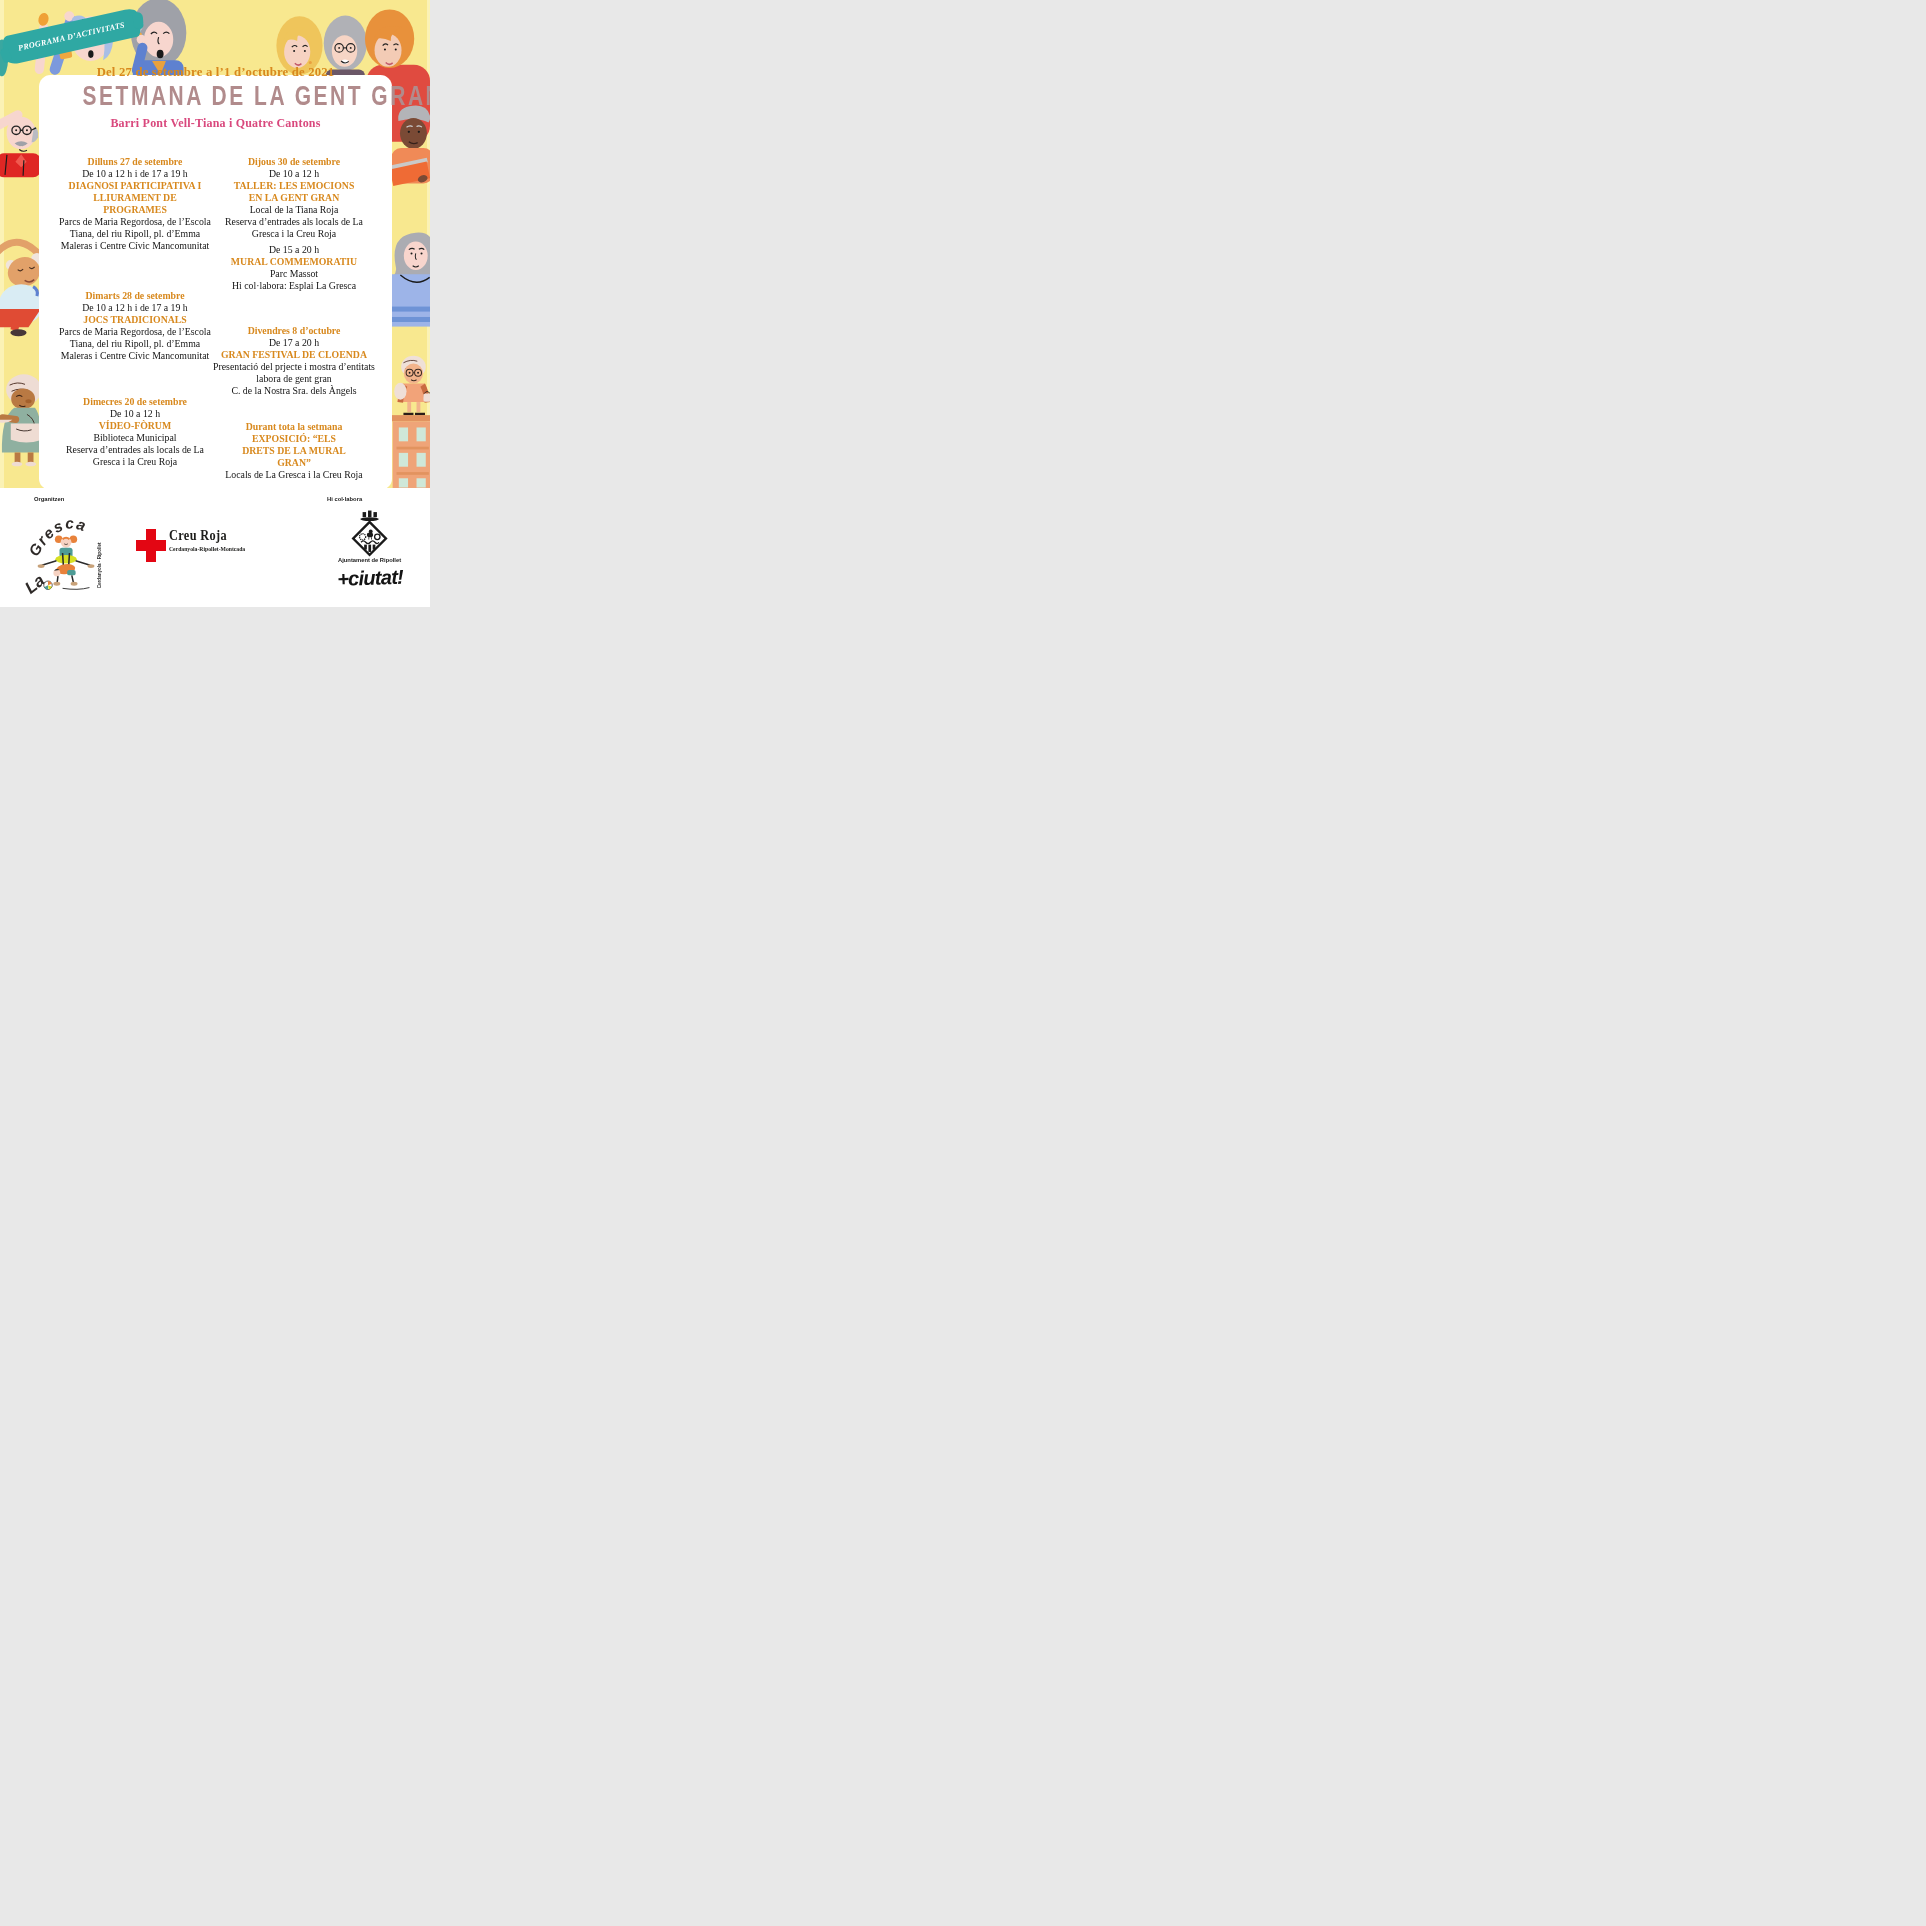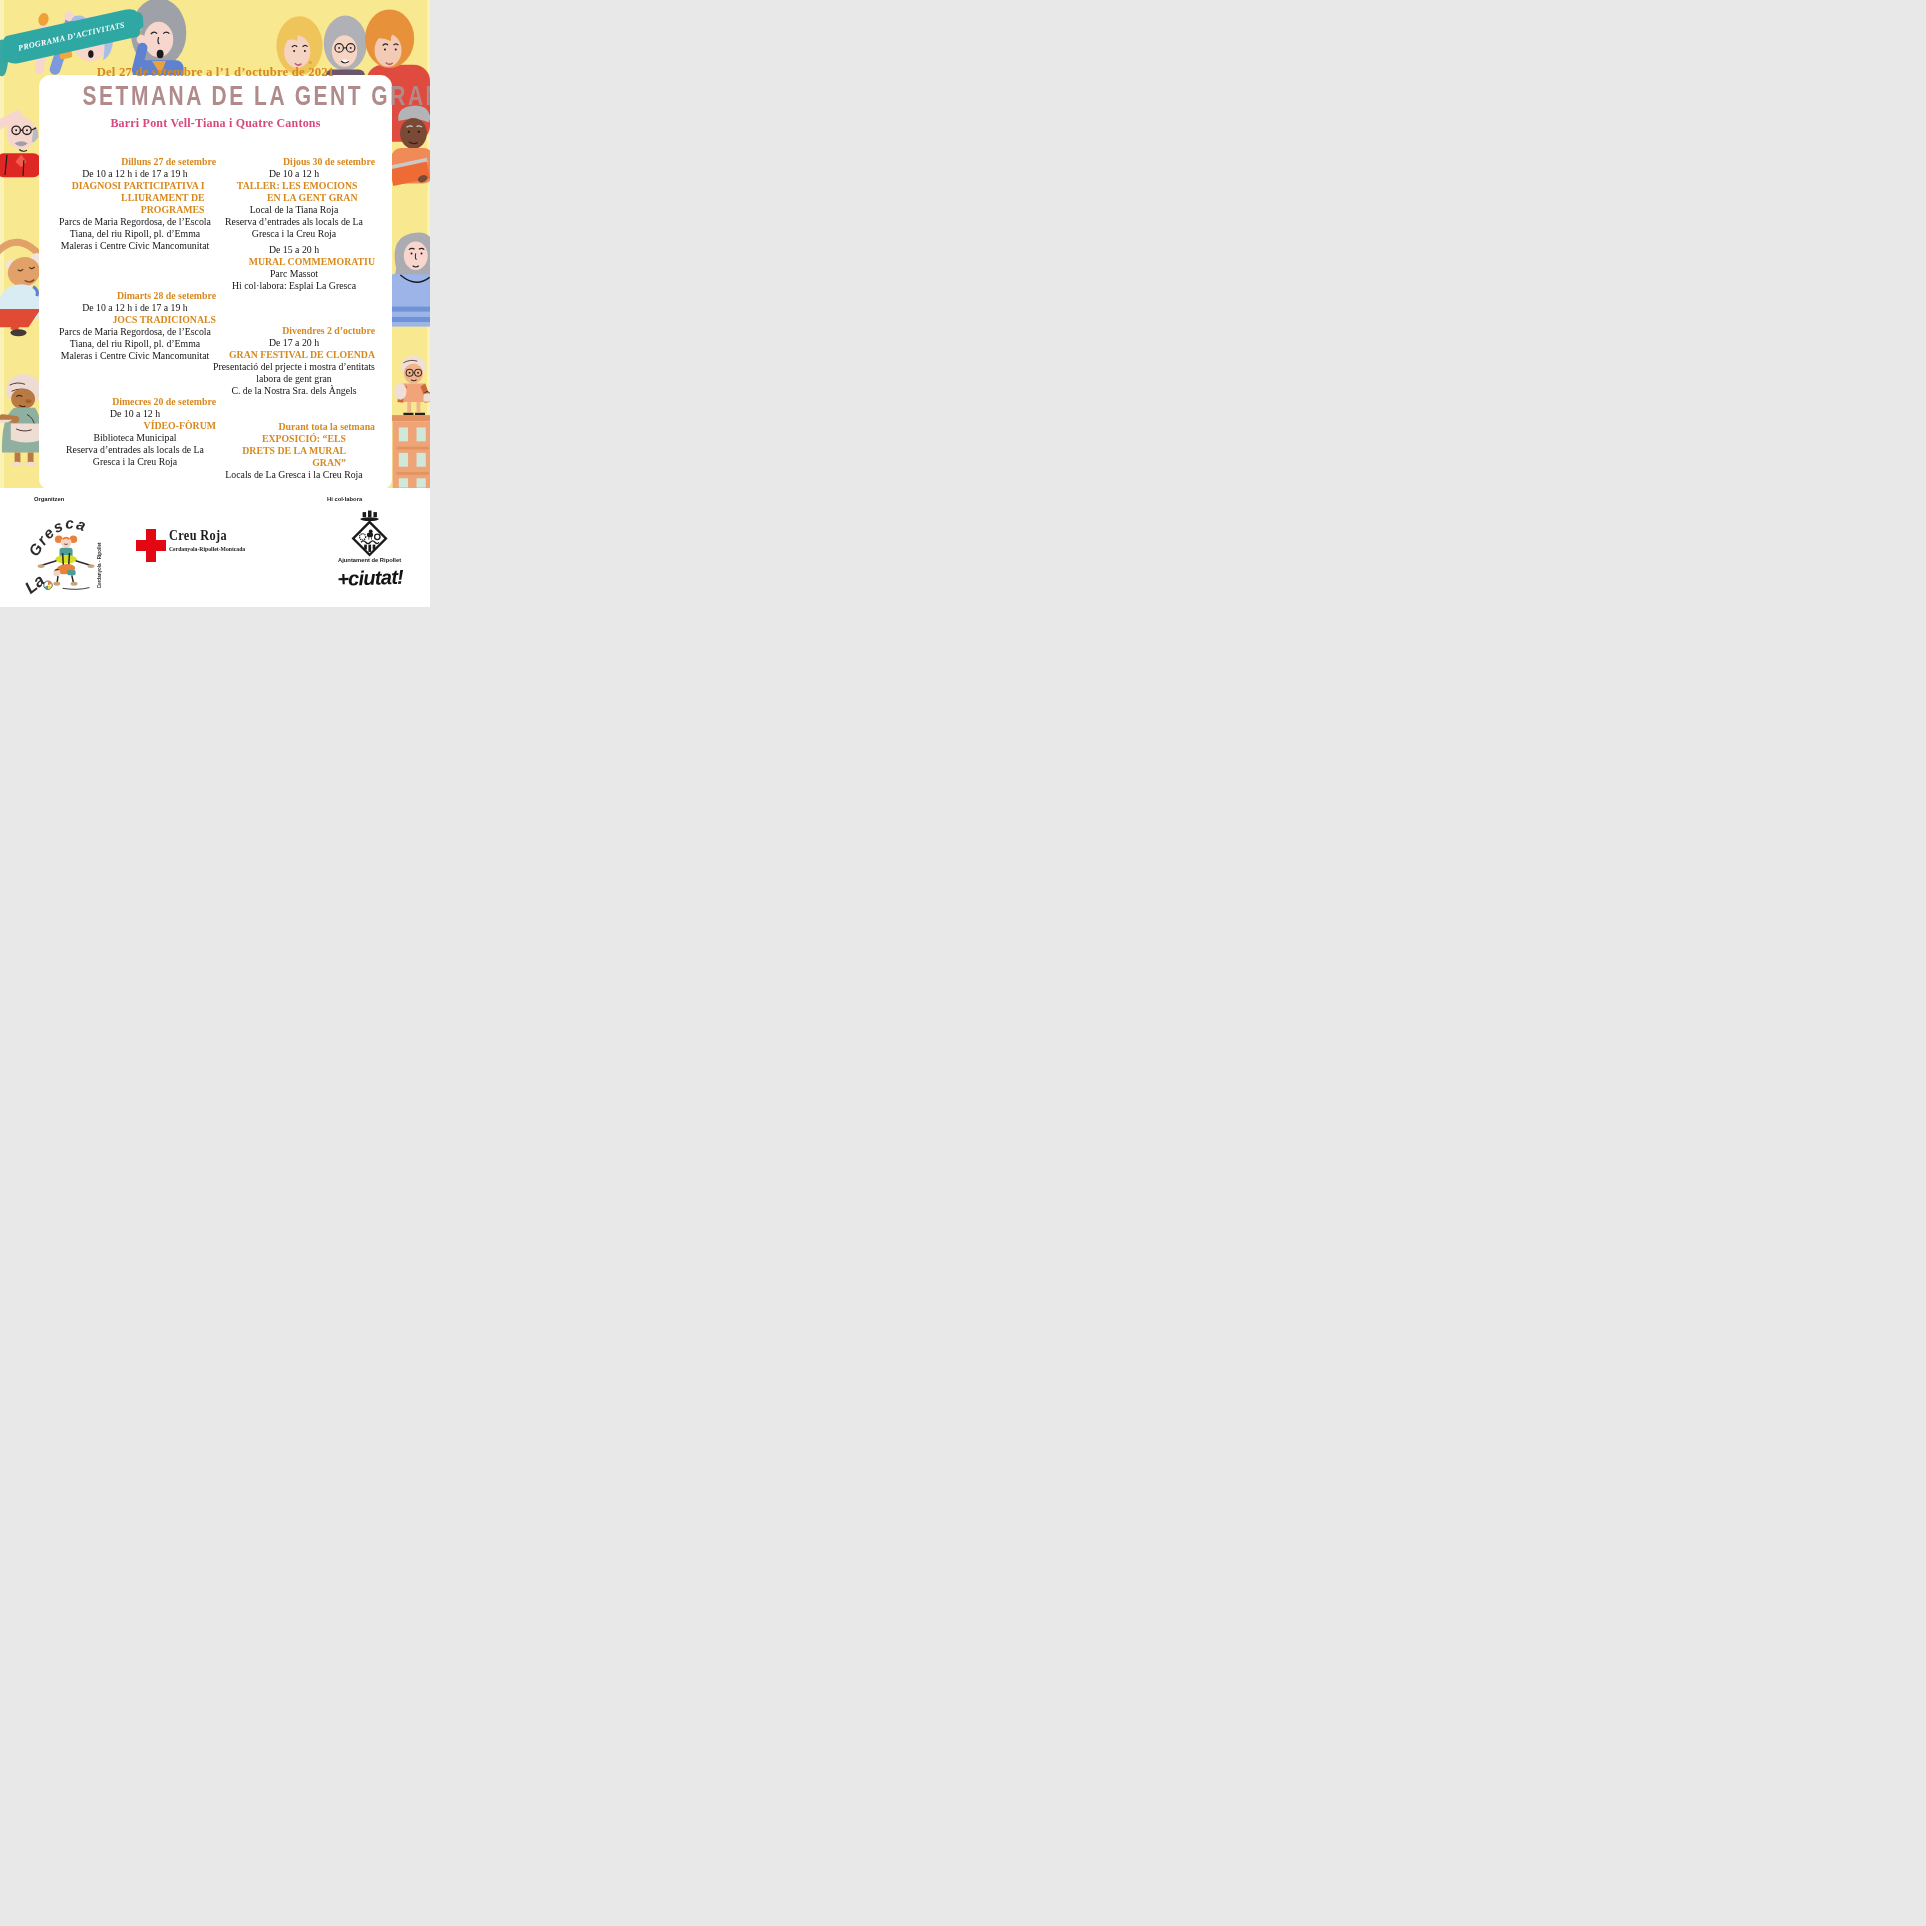--- a/index.html
+++ b/index.html
@@ -23,21 +23,21 @@
   .content{position:absolute;left:0;top:0;width:430px;height:607px;z-index:5;border-radius:30px;}
   .daterange{position:absolute;left:39px;top:65px;width:353px;text-align:center;
           font:700 12.7px/15.4px "Liberation Serif",serif;color:#D8891E;letter-spacing:0.2px;}
   .bigtitle{position:absolute;left:39px;top:82px;width:353px;text-align:center;color:#B18B8C;padding-left:32px;}
   .bigtitle span{display:inline-block;font:700 22.3px/27px "Liberation Sans",sans-serif;
           letter-spacing:2.7px;transform:scale(.94,1.22);white-space:nowrap;}
   .subtitle{position:absolute;left:39px;top:116px;width:353px;text-align:center;
           font:700 12px/14.6px "Liberation Serif",serif;color:#D9487D;letter-spacing:0.2px;}
   .ev{position:absolute;width:162px;text-align:center;}
   .ev p{margin:0;font:9.8px/12px "Liberation Serif",serif;color:#141414;}
-  .ev p.hd{font-weight:700;color:#D8891E;text-align:right;}
+  .ev p.hd{font-weight:700;color:#D8891E;}
   .ev p.w330{width:127px;margin:0 auto;font-family:Liberation Serif, serif;}
   .ev p.w360{width:139px;margin:0 auto;}
   .ev p.w270{width:104px;margin:0 auto;}
   .col-l{left:54px;}  .col-r{left:213px;}
   .flabel{position:absolute;font:700 5.8px/7px "Liberation Sans",sans-serif;color:#1a1a1a;z-index:6;}
   .creuroja{position:absolute;left:136px;top:529px;z-index:6;display:flex;align-items:flex-start;}
   .cross{position:relative;width:30px;height:33px;flex:none;}
   .cross i{position:absolute;background:#E30613;display:block;}
   .cross .v{left:10px;top:0;width:10.4px;height:33px;}
   .cross .h{left:0;top:10.8px;width:30px;height:11.6px;}
@@ -256,21 +256,21 @@
       <p>Local de la Tiana Roja</p>
       <p>Reserva d’entrades als locals de La Gresca i la Creu Roja</p>
     </div>
     <div class="ev col-r" style="top:244px">
       <p>De 15 a 20 h</p>
       <p class="hd">MURAL COMMEMORATIU</p>
       <p>Parc Massot</p>
       <p>Hi col·labora: Esplai La Gresca</p>
     </div>
     <div class="ev col-r" style="top:325px">
-      <p class="hd">Divendres 2 d’octubre</p>
+      <p class="hd">Divendres 8 d’octubre</p>
       <p>De 17 a 20 h</p>
       <p class="hd">GRAN FESTIVAL DE CLOENDA</p>
       <p>Presentació del prjecte i mostra d’entitats labora de gent gran</p>
       <p>C. de la Nostra Sra. dels Àngels</p>
     </div>
     <div class="ev col-r" style="top:421px">
       <p class="hd">Durant tota la setmana</p>
       <p class="hd w270">EXPOSICIÓ: “ELS DRETS DE LA MURAL GRAN”</p>
       <p>Locals de La Gresca i la Creu Roja</p>
     </div>

